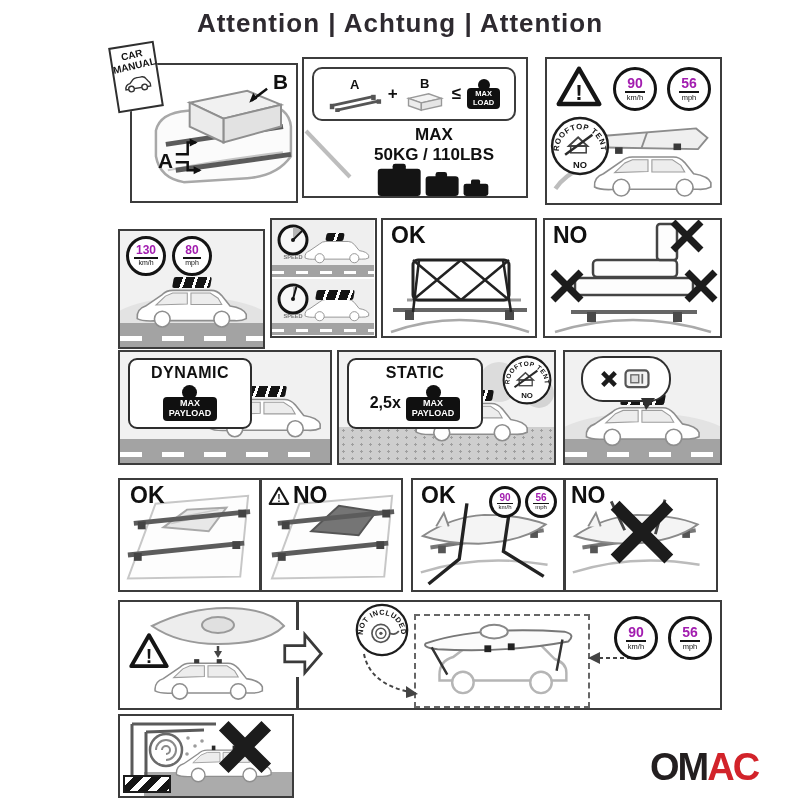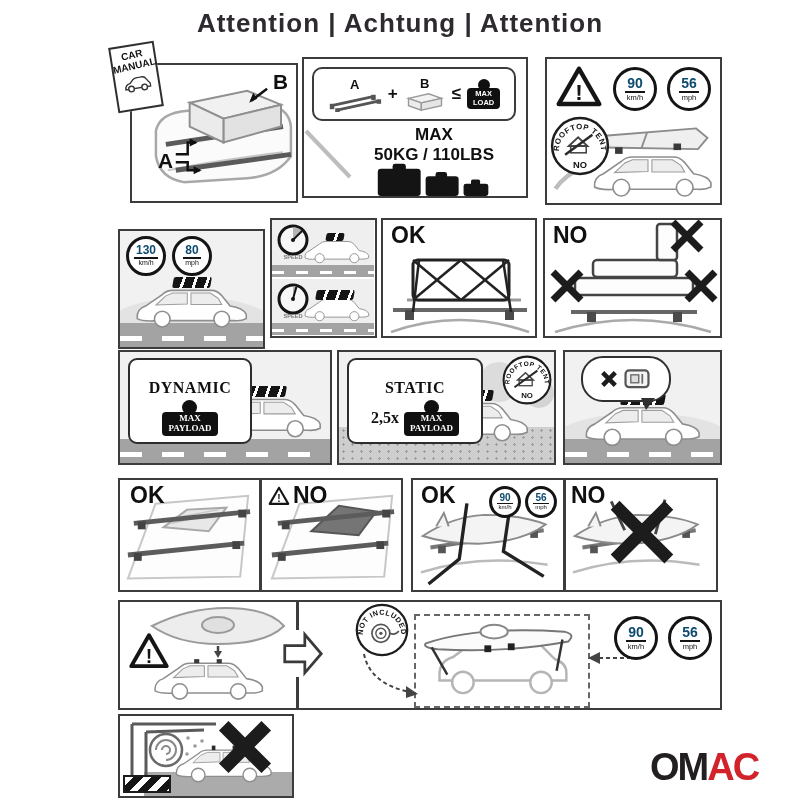--- a/index.html
+++ b/index.html
@@ -4,33 +4,33 @@
 <style>
   html,body{margin:0;padding:0;}
   body{width:800px;height:800px;background:#fff;font-family:"Liberation Sans",sans-serif;position:relative;overflow:hidden;color:#222;}
   svg text{font-family:"Liberation Sans",sans-serif;}
   .abs{position:absolute;}
   .title{position:absolute;top:8px;left:0;width:800px;text-align:center;font-size:26px;font-weight:700;letter-spacing:1px;color:#2e2a30;}
   .panel{position:absolute;background:#fff;border:2.5px solid #3c3c3c;box-sizing:border-box;overflow:hidden;}
   .divider{position:absolute;top:0;bottom:0;width:2.5px;background:#3c3c3c;}
   
   .badge{position:absolute;display:flex;flex-direction:column;align-items:center;justify-content:center;background:#fff;border:3.5px solid #141414;border-radius:50%;box-sizing:border-box;z-index:5;}
-  .badge .v{font-weight:800;border-bottom:2px solid #141414;line-height:1.1;padding:0 2px;color:#0c4a6e;}
+  .badge .v{font-weight:800;border-bottom:2px solid #141414;line-height:1.1;padding:0 2px;color:#a21caf;}
   .badge .u{line-height:1.2;color:#111;}
   .sz44{width:44px;height:44px}.sz44 .v{font-size:14px}.sz44 .u{font-size:7.5px}
   .sz40{width:40px;height:40px}.sz40 .v{font-size:12px}.sz40 .u{font-size:7px}
   .sz32{width:32px;height:32px;border-width:3px}.sz32 .v{font-size:10px;border-bottom-width:1.5px}.sz32 .u{font-size:6px}
   
   .weight{display:flex;flex-direction:column;align-items:center;}
   .w-head{background:#101010;border-radius:50%;width:15px;height:15px;margin-bottom:-3px;}
   .w-body{background:#101010;color:#fff;border-radius:4px;padding:2px 6px;text-align:center;font-weight:800;line-height:1.1;}
   .w-body span{display:block;font-size:9px;}
   .weight.sm .w-head{width:12px;height:12px;}
   .weight.sm .w-body span{font-size:7.5px;}
-  .infobox{position:absolute;border:2.5px solid #2d2d2d;border-radius:9px;background:#fff;display:flex;flex-direction:column;align-items:center;padding:19px 8px 6px;gap:3px;z-index:4;font-family:Liberation Serif, serif;}
+  .infobox{position:absolute;border:2.5px solid #2d2d2d;border-radius:9px;background:#fff;display:flex;flex-direction:column;align-items:center;padding:4px 8px 6px;gap:3px;z-index:4;}
   .infobox .t{font-weight:800;font-size:16px;color:#101010;letter-spacing:.5px;}
   .inforow{display:flex;align-items:center;gap:5px;}
   .mult{font-weight:800;font-size:16px;color:#101010;}
   .oklabel{position:absolute;font-weight:800;font-size:23px;color:#101010;z-index:6;display:flex;align-items:center;gap:3px;}
   
   .sky{position:absolute;inset:0;background:#f1f1f1;}
   .hills{position:absolute;left:-10%;right:-10%;bottom:20px;height:30px;background:#e3e3e3;border-radius:50% 50% 0 0 / 100% 100% 0 0;}
   .road{position:absolute;left:0;right:0;bottom:0;height:24px;background:#a3a3a3;}
   .road::before{content:"";position:absolute;left:0;right:0;bottom:6px;height:5px;background:repeating-linear-gradient(90deg,#fff 0 22px,rgba(0,0,0,0) 22px 42px);}
   .road.thin{height:12px}.road.thin::before{bottom:3px;height:3px;background:repeating-linear-gradient(90deg,#fff 0 12px,rgba(0,0,0,0) 12px 24px);}

